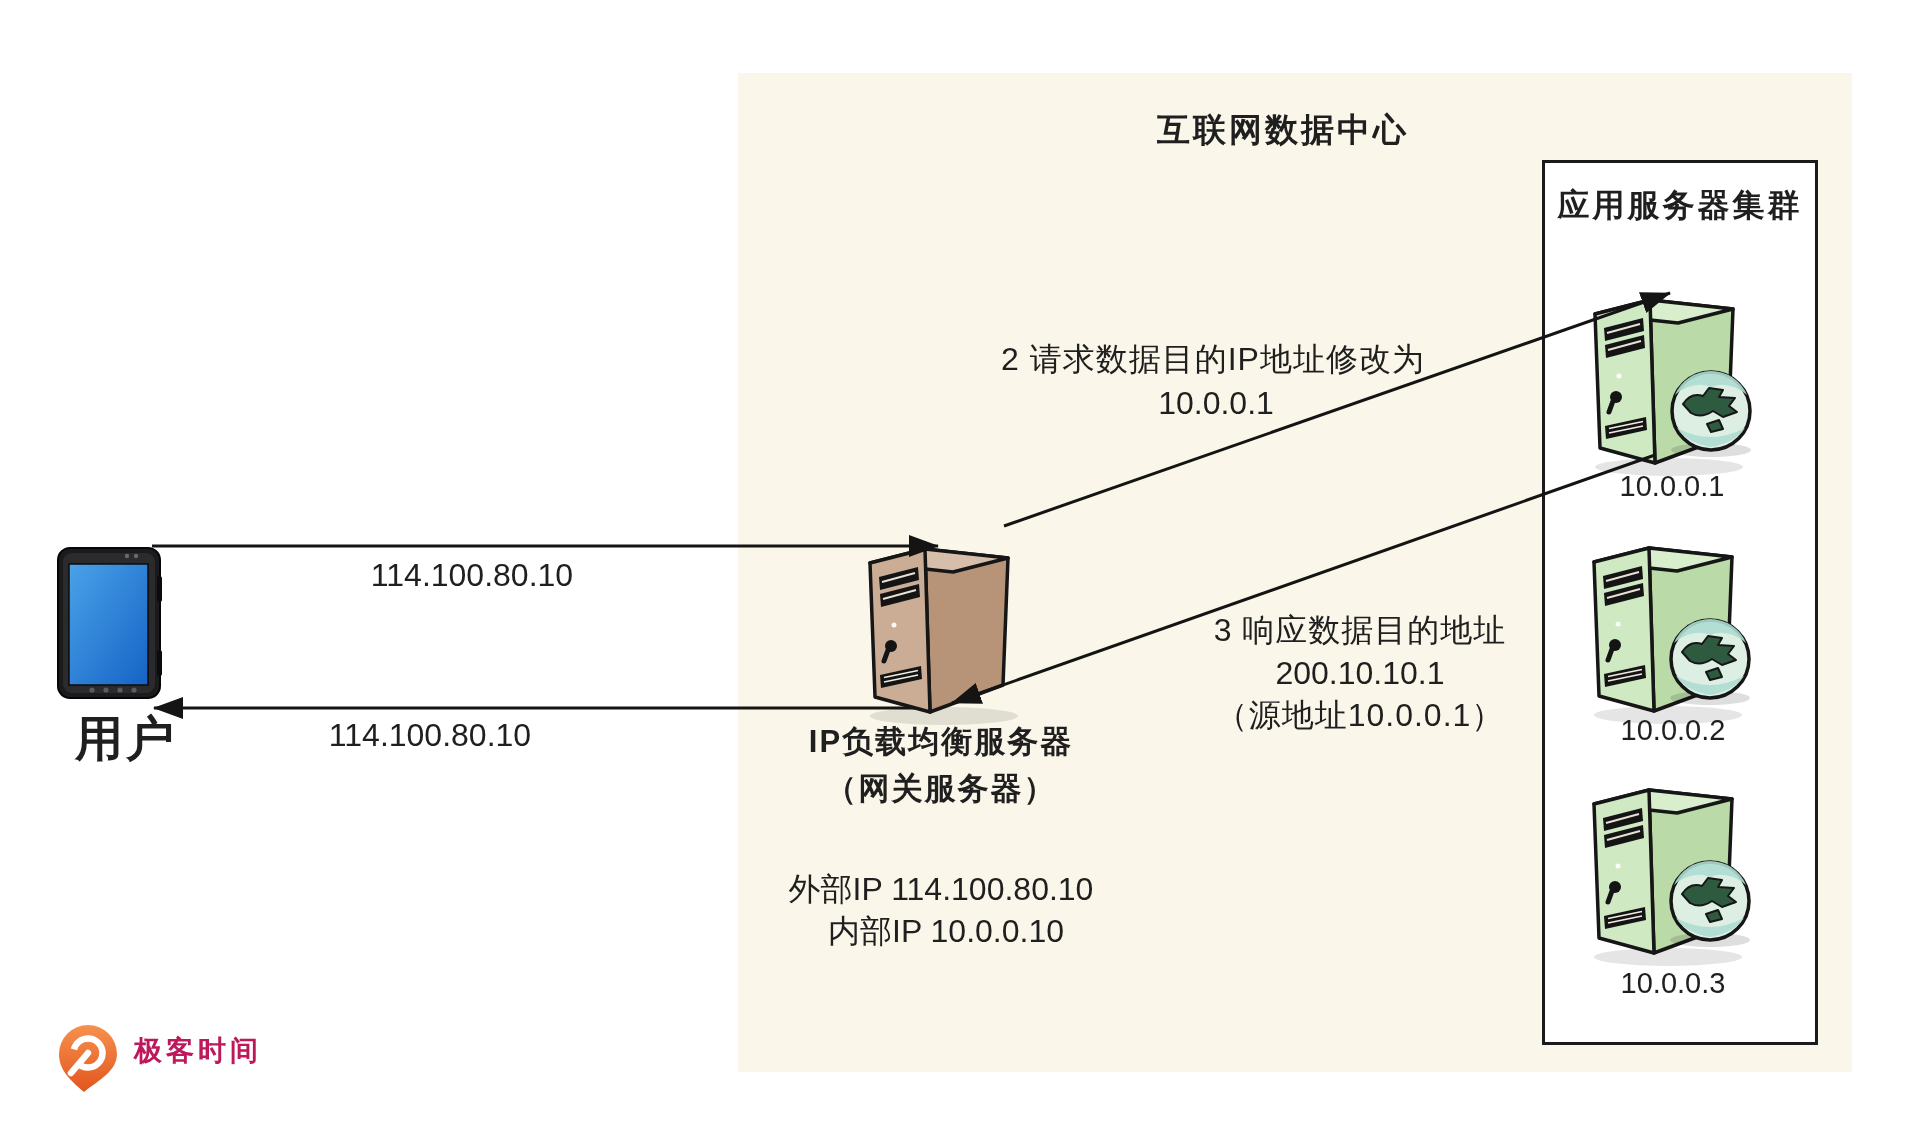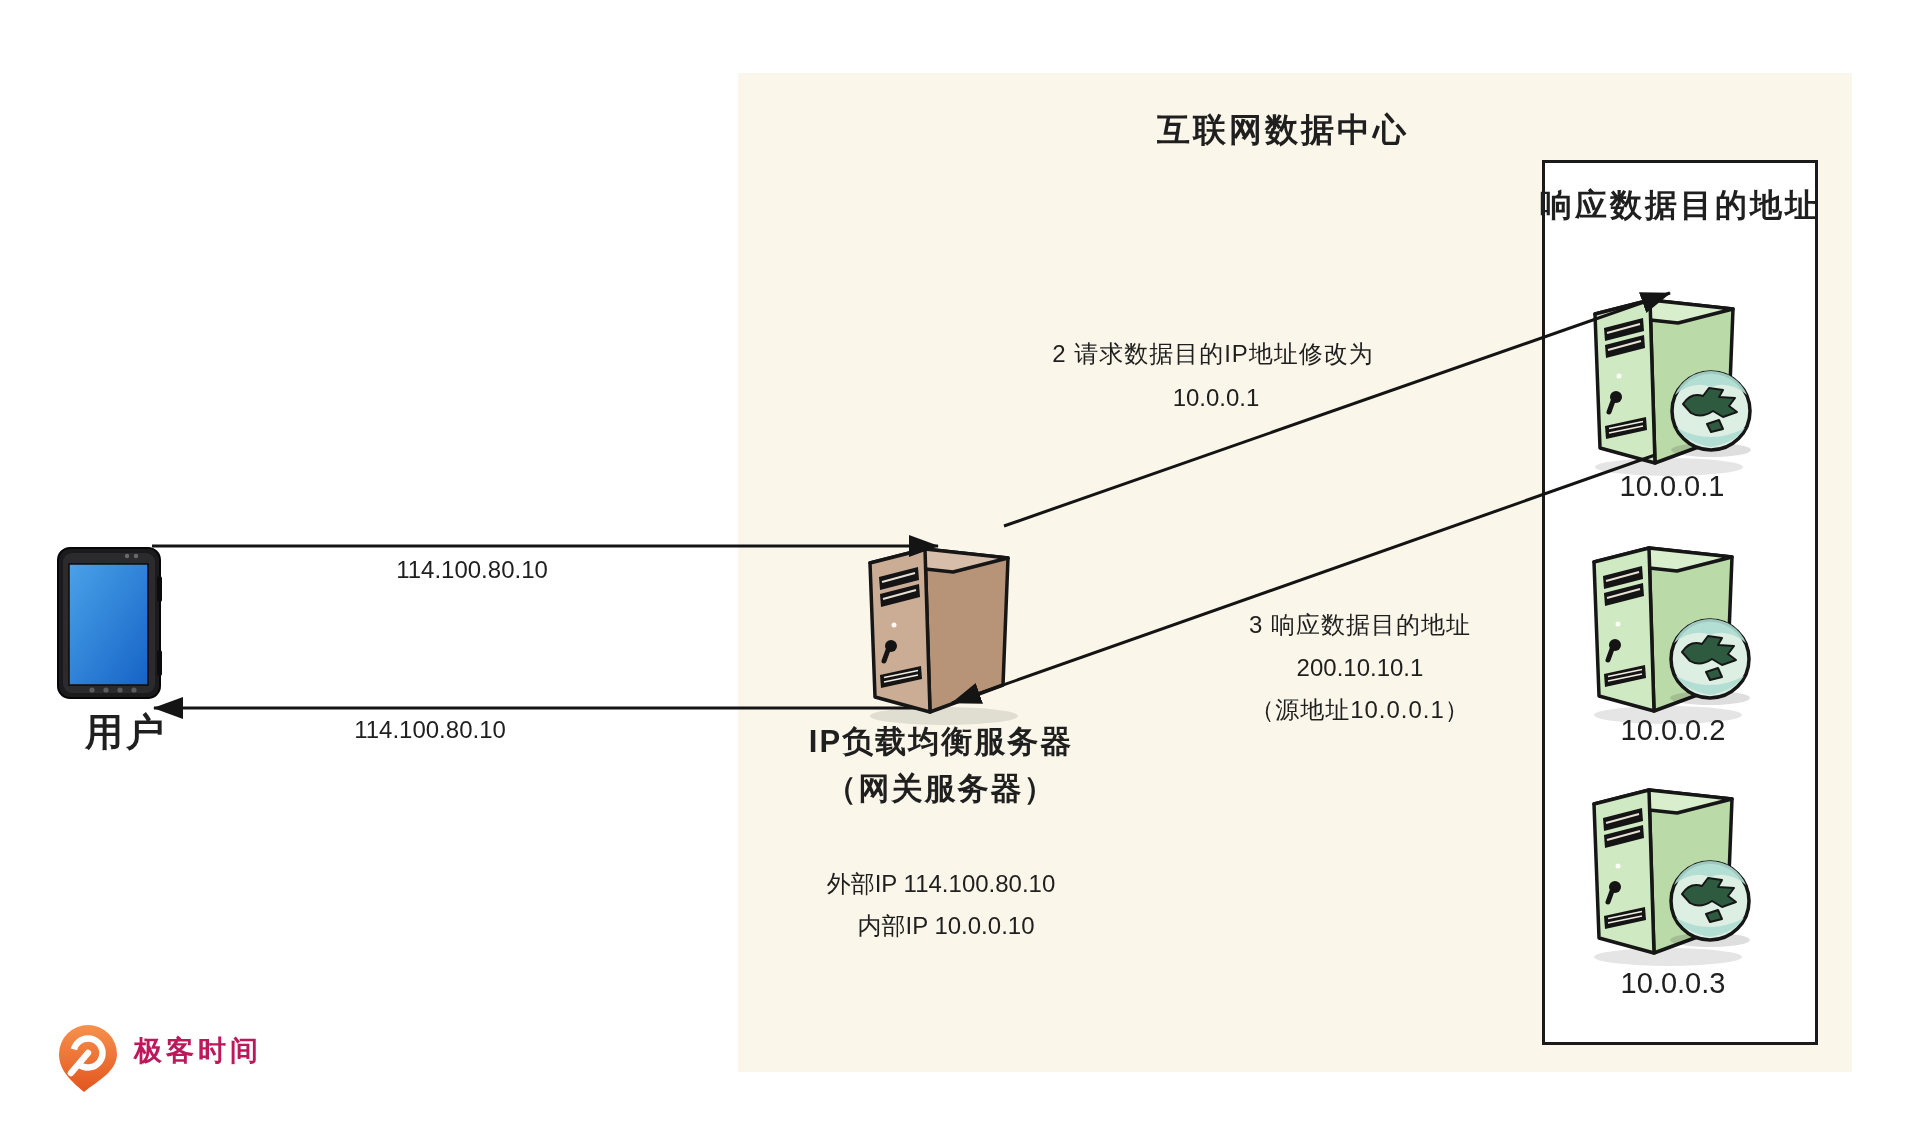--- a/index.html
+++ b/index.html
@@ -11,26 +11,26 @@
     position:absolute;left:738px;top:73px;width:1114px;height:999px;
     background:#FAF6E9;z-index:0;
   }
   .cluster-box{
     position:absolute;left:1542px;top:160px;width:276px;height:885px;
     background:#ffffff;border:3px solid #1a1a1a;z-index:1;box-sizing:border-box;
   }
   svg.overlay{position:absolute;left:0;top:0;z-index:2;}
   .t{
     position:absolute;transform:translateX(-50%);white-space:nowrap;z-index:3;
-    font-size:24px;line-height:1.2;color:#1f1f1f;letter-spacing:1px;
+    font-size:32px;line-height:1.2;color:#1f1f1f;letter-spacing:1px;
   }
   .bold{font-weight:700;}
   .s31{font-size:31px;text-align:center;}
   .s33{font-size:33px;letter-spacing:3px;}
-  .s38{font-size:38px;letter-spacing:3px;text-align:center;}
+  .s38{font-size:48px;letter-spacing:3px;text-align:center;}
   .s29{font-size:29px;letter-spacing:0;}
   .logo-text{
     position:absolute;left:134px;top:1032px;z-index:3;font-size:28px;font-weight:700;
     color:#be185d;letter-spacing:4px;transform:none;white-space:nowrap;
   }
 </style>
 </head>
 <body>
 
 <div class="stage">
@@ -124,21 +124,21 @@
 
     <g>
       <path d="M84,1092 C70,1080 59,1070 59,1054 A29,29 0 1 1 117,1054 C117,1071 99,1080 84,1092 Z" fill="url(#pin)"></path>
       <circle cx="88" cy="1053" r="14.5" fill="none" stroke="#ffffff" stroke-width="6.5" stroke-dasharray="34 15 42"></circle>
       <path d="M88,1053 L71,1073" stroke="#ffffff" stroke-width="6.5" stroke-linecap="round"></path>
     </g>
   </svg>
 
   <div class="t bold s33" style="left:1283px;top:110px;">互联网数据中心</div>
 
-  <div class="t bold s33" style="left:1680px;top:186px;font-size:32px;">响应数据目的地址</div>
+  <div class="t bold s33" style="left:1680px;top:186px;font-size:32px;">应用服务器集群</div>
 
   <div class="t" style="left:472px;top:556px;letter-spacing:0;">114.100.80.10</div>
 
   <div class="t" style="left:1213px;top:340px;">2 请求数据目的IP地址修改为</div>
   <div class="t" style="left:1216px;top:384px;letter-spacing:0;">10.0.0.1</div>
 
   <div class="t" style="left:1360px;top:611px;">3 响应数据目的地址</div>
   <div class="t" style="left:1360px;top:654px;letter-spacing:0;">200.10.10.1</div>
   <div class="t" style="left:1360px;top:696px;">（源地址10.0.0.1）</div>
 

